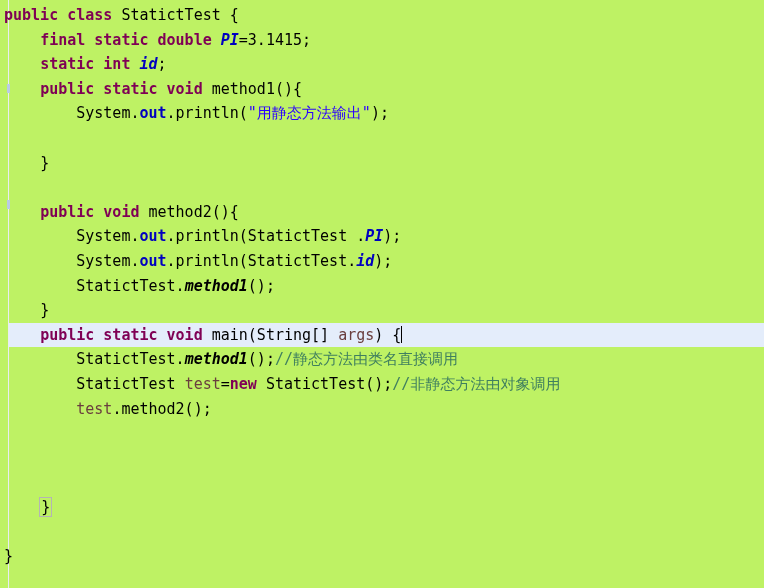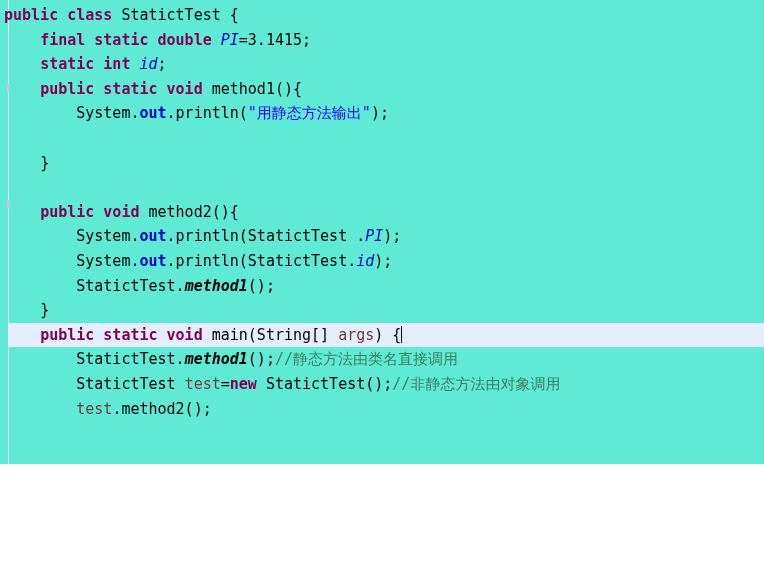--- a/index.html
+++ b/index.html
@@ -4,22 +4,22 @@
 <style>
   html, body {
     margin: 0;
     padding: 0;
     background: #ffffff;
   }
 
   #editor {
     position: relative;
     width: 764px;
-    height: 464px;
-    background: #5eead4;
+    height: 588px;
+    background: #bef264;
     overflow: hidden;
     font-family: "DejaVu Sans Mono", "Liberation Mono", monospace;
     font-size: 15px;
     line-height: 24.6px;
   }
 
   
   .gutter-rule {
     position: absolute;
     left: 8px;
@@ -62,21 +62,21 @@
     height: 24.6px;
     padding-left: 4px;
     position: relative;
   }
 
   
   .kw       { color: #7f0055; font-weight: bold; }           
   .plain    { color: #000000; }                              
   .num      { color: #000000; }                              
   .str      { color: #2a00ff; }                              
-  .field    { color: #0000c0; font-weight: normal; font-style: italic; }  
+  .field    { color: #0000c0; font-weight: bold; font-style: italic; }  
   .sfield   { color: #0000c0; font-weight: bold; }  
   .smethod  { color: #000000; font-style: italic; font-weight: bold; }          
   .local    { color: #6a3e3e; }                              
   .cmt      { color: #3f7f5f; }                              
 
   
   .brace-box {
     outline: 1px solid #b4b4b4;
     outline-offset: 0px;
     padding: 0 1px;

